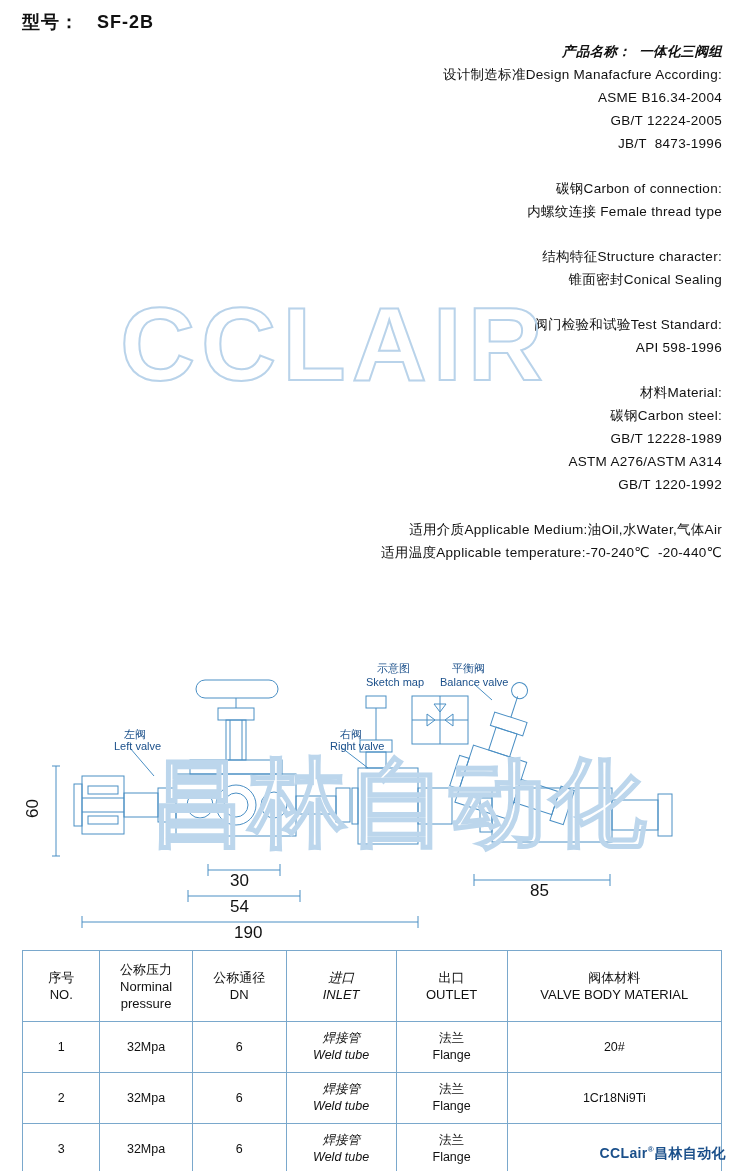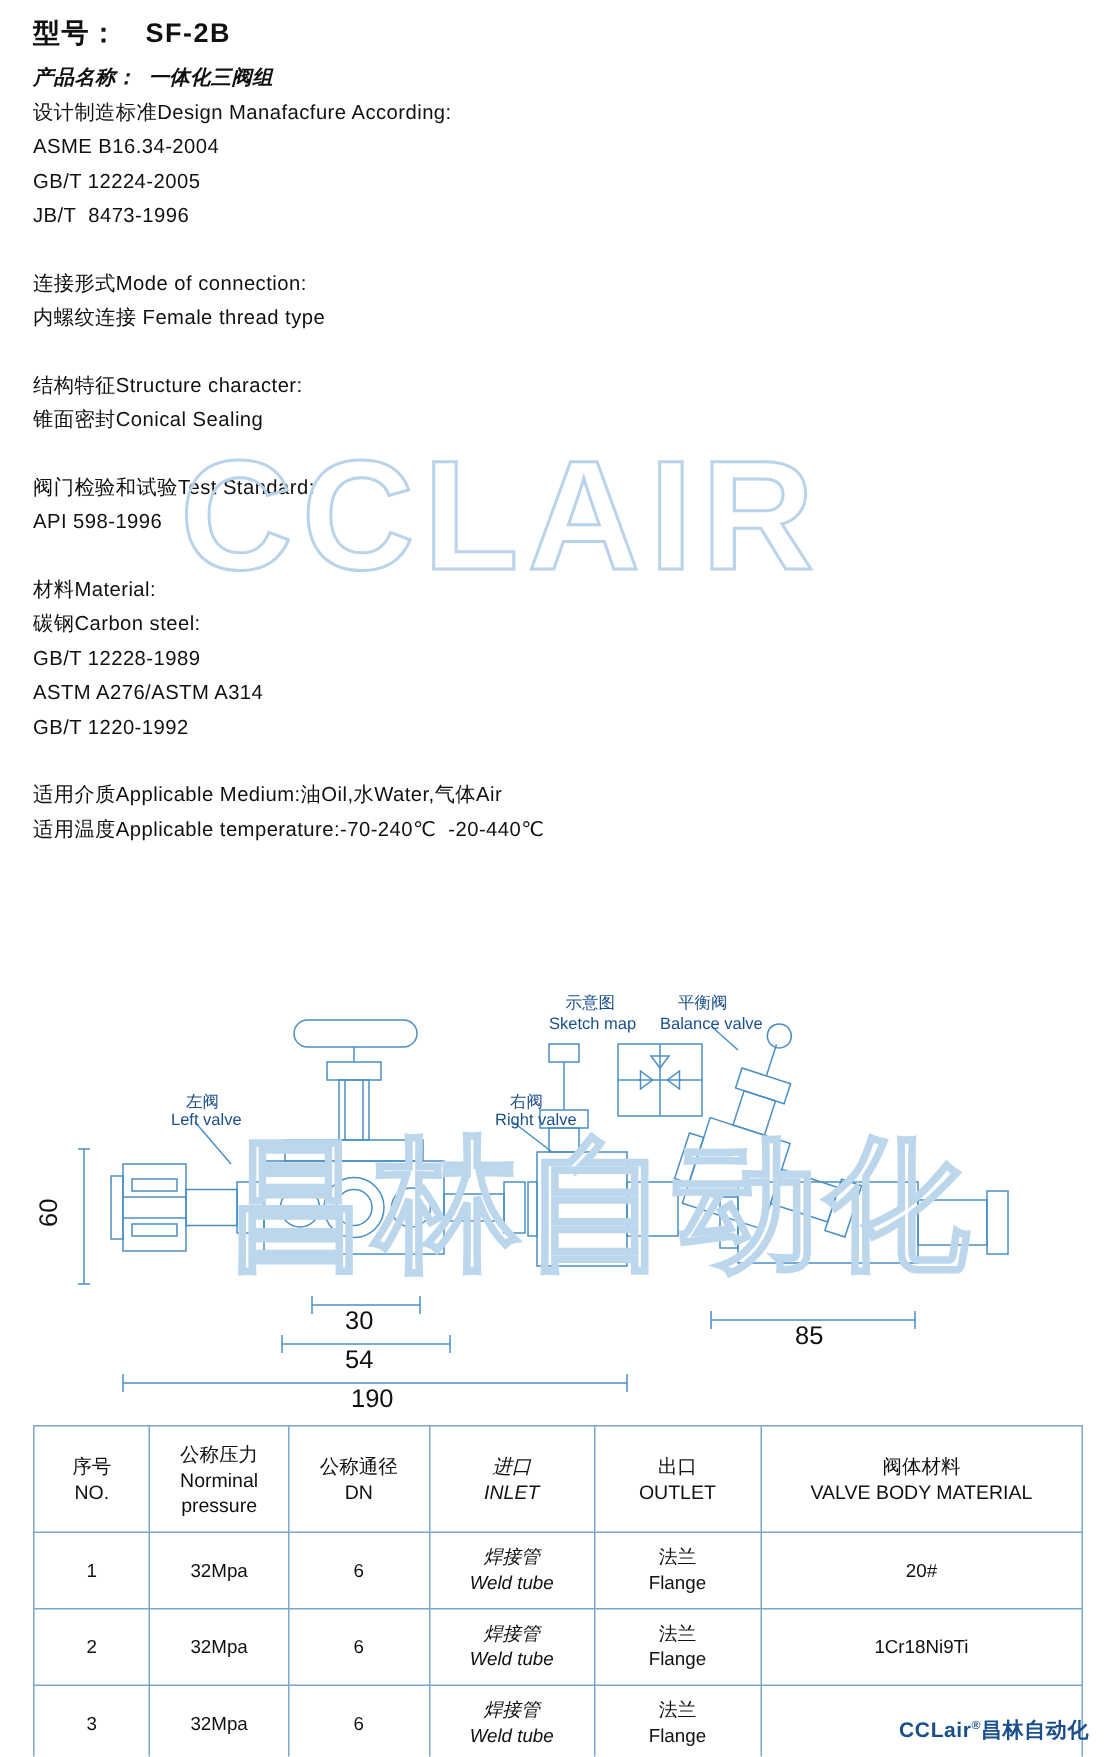--- a/index.html
+++ b/index.html
@@ -13,20 +13,21 @@
   }
   .spec{
     position:absolute;
     left:22px; top:10px; width:700px;
   }
   .line{
     font-size:13.5px;
     line-height:23px;
     letter-spacing:0.3px;
     white-space:pre;
+    text-align:right;
   }
   .line.bold{font-weight:bold;}
   .line.gap{margin-top:22px;}
   .model{font-weight:bold;font-size:18px;letter-spacing:1px;}
   .model .mv{margin-left:18px;}
 
   
   .watermark{
     position:absolute;
     left:120px; top:285px;
@@ -111,21 +112,21 @@
 <div class="spec">
   <div class="model">
     <span>型号：</span><span class="mv">SF-2B</span>
   </div>
   <div class="line bold" style="font-style:italic;margin-top:6px;">产品名称：  一体化三阀组</div>
   <div id="spec-lines">
       <div class="line">设计制造标准Design Manafacfure According:</div>
       <div class="line">ASME B16.34-2004</div>
       <div class="line">GB/T 12224-2005</div>
       <div class="line">JB/T  8473-1996</div>
-      <div class="line gap">连接形式Mode of connection:</div>
+      <div class="line gap">碳钢Carbon of connection:</div>
       <div class="line">内螺纹连接 Female thread type</div>
       <div class="line gap">结构特征Structure character:</div>
       <div class="line">锥面密封Conical Sealing</div>
       <div class="line gap">阀门检验和试验Test Standard:</div>
       <div class="line">API 598-1996</div>
       <div class="line gap">材料Material:</div>
       <div class="line">碳钢Carbon steel:</div>
       <div class="line">GB/T 12228-1989</div>
       <div class="line">ASTM A276/ASTM A314</div>
       <div class="line">GB/T 1220-1992</div>

